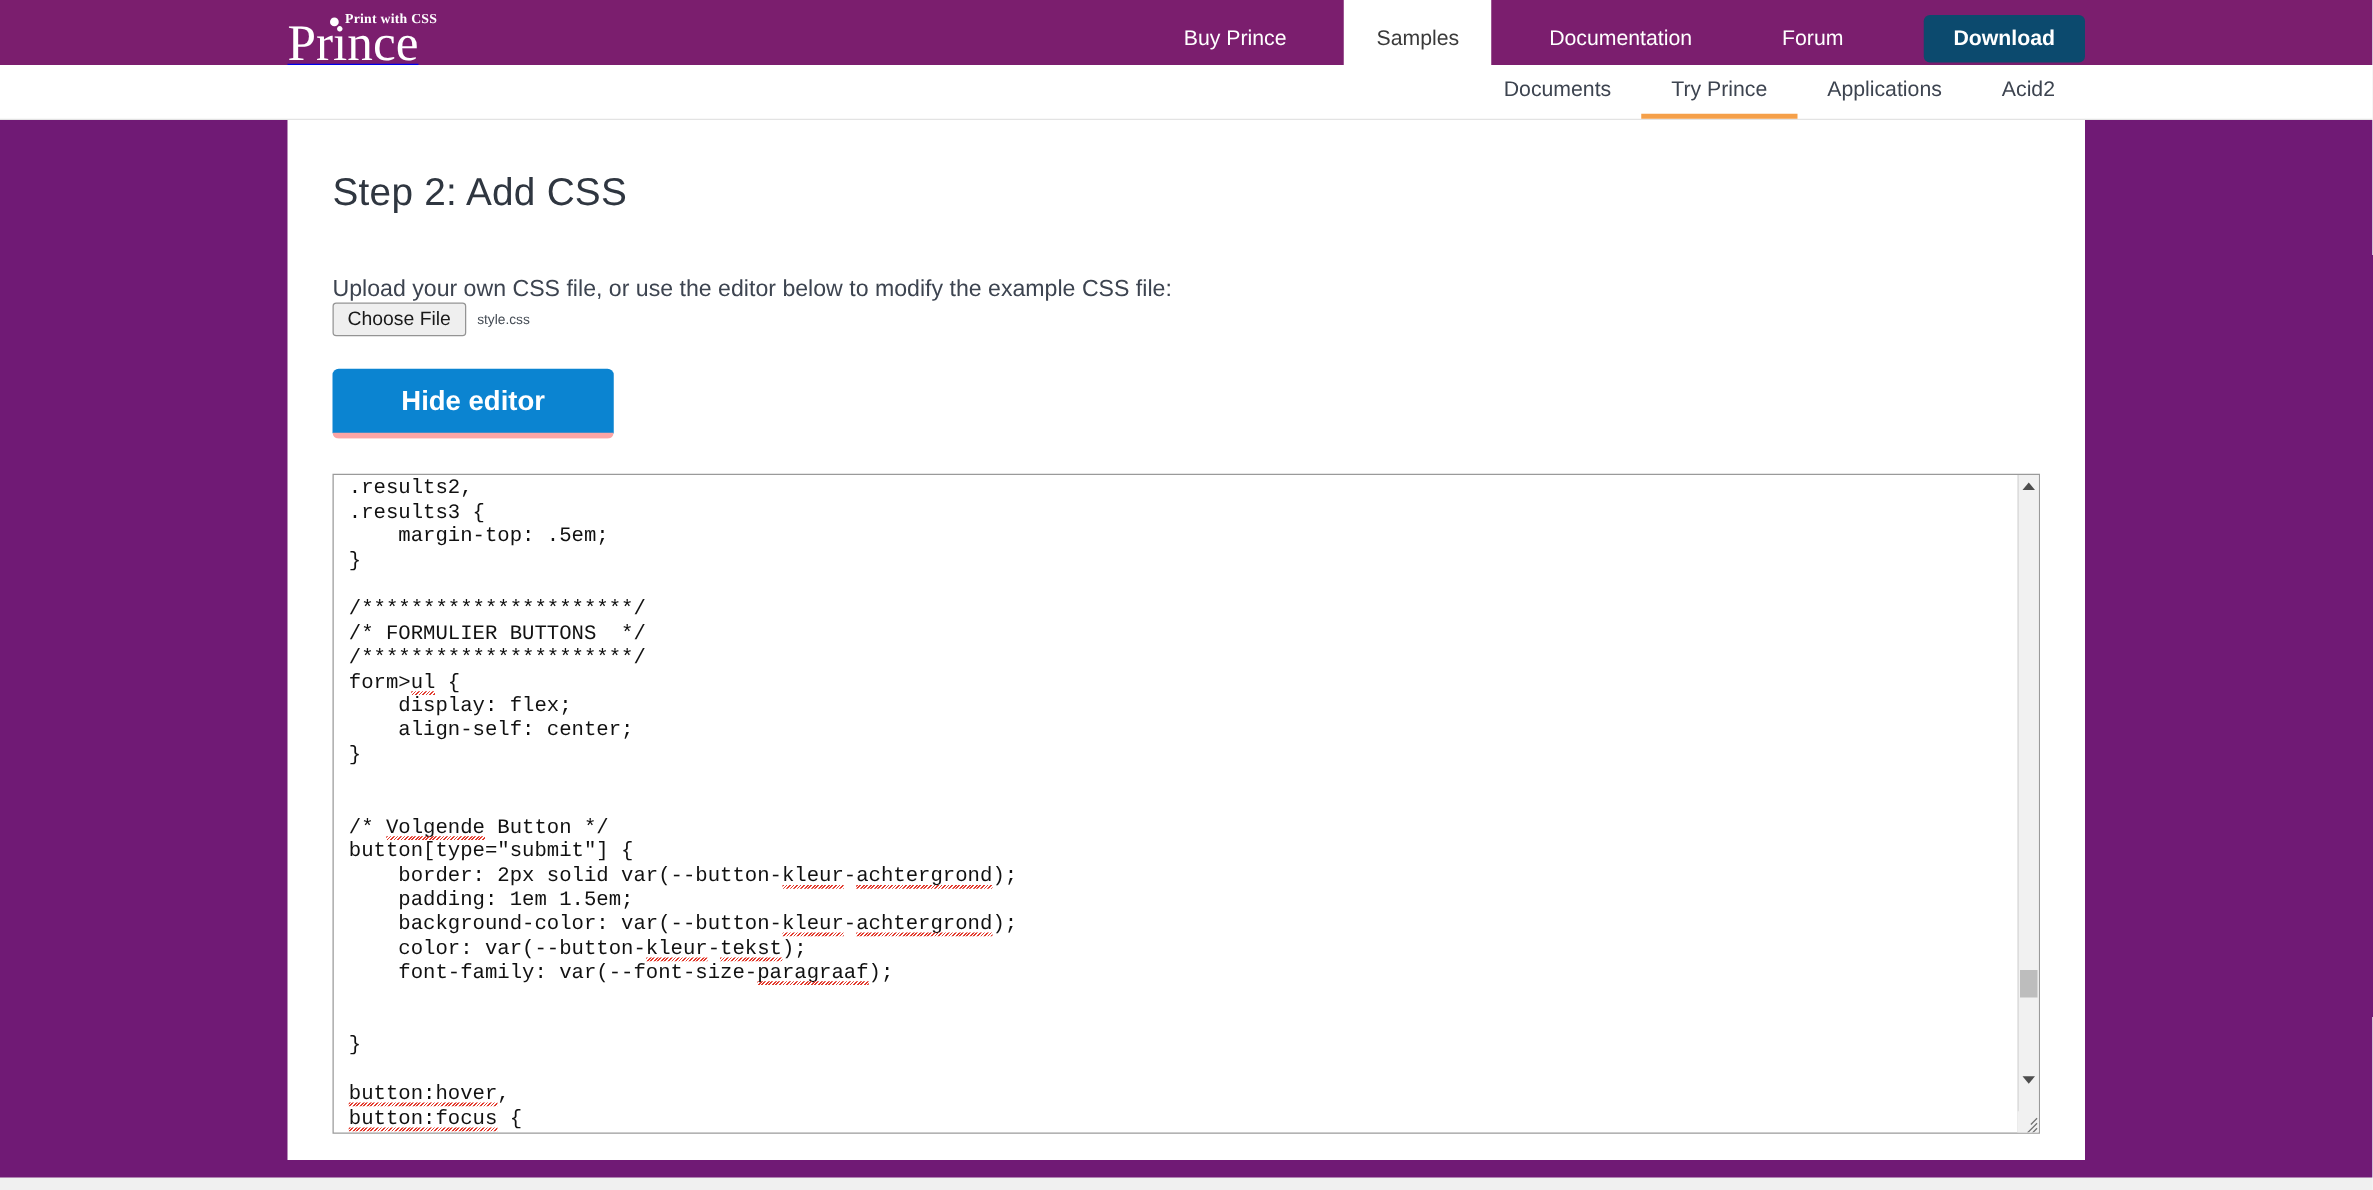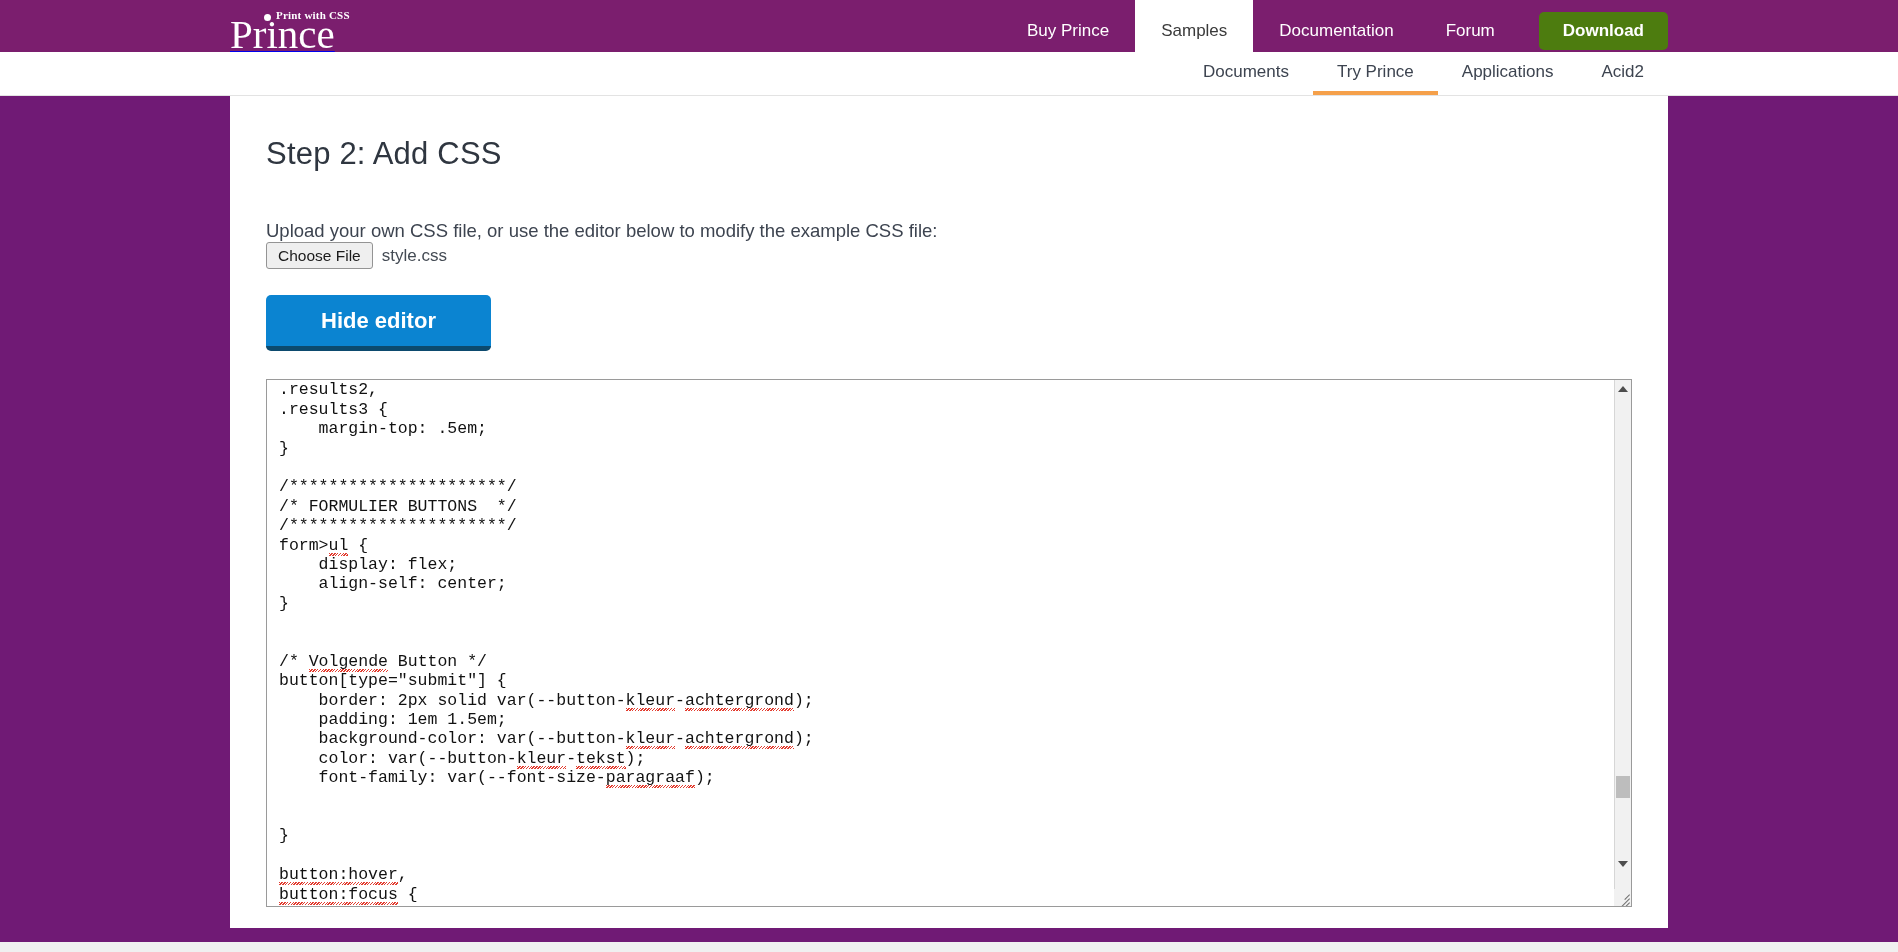--- a/index.html
+++ b/index.html
@@ -50,38 +50,39 @@
     border-radius: 50%;
     background: #fff;
   }
 
   .topnav {
     position: absolute;
     right: 230px; top: 0;
     height: 62px;
     display: flex;
     align-items: stretch;
+    gap: 20px;
   }
   .topnav a {
     display: flex;
     align-items: center;
     padding: 0 26px;
     color: #ffffff;
     text-decoration: none;
     font-size: 17px;
     white-space: nowrap;
   }
   .topnav a.active {
     background: #ffffff;
     color: #3a3a3a;
   }
   .topnav a.download {
     margin: 12px 0 12px 18px;
     padding: 0 24px;
-    background: #4d7c0f;
+    background: #0c4a6e;
     color: #ffffff;
     font-weight: bold;
     border-radius: 5px;
     font-size: 17px;
   }
 
   
   .subnav-wrap {
     position: relative;
     height: 44px;
@@ -145,29 +146,29 @@
   .choose-file {
     border: 1px solid #949494;
     background: #efefef;
     color: #1a1a1a;
     font-family: "Liberation Sans", sans-serif;
     font-size: 15.5px;
     padding: 3px 11px;
     border-radius: 3px;
     line-height: 1.25;
   }
-  .filename { color: #444b54; font-size: 17px; }
+  .filename { color: #444b54; font-size: 11px; }
 
   .hide-editor {
     margin-top: 26px;
     width: 225px;
     height: 56px;
     background: #0b84d1;
     border: none;
-    border-bottom: 5px solid #0c4a6e;
+    border-bottom: 5px solid #fca5a5;
     border-radius: 5px;
     color: #ffffff;
     font-size: 22px;
     font-weight: bold;
     font-family: "Liberation Sans", sans-serif;
     cursor: pointer;
     display: flex; align-items: center; justify-content: center;
   }
 
   

